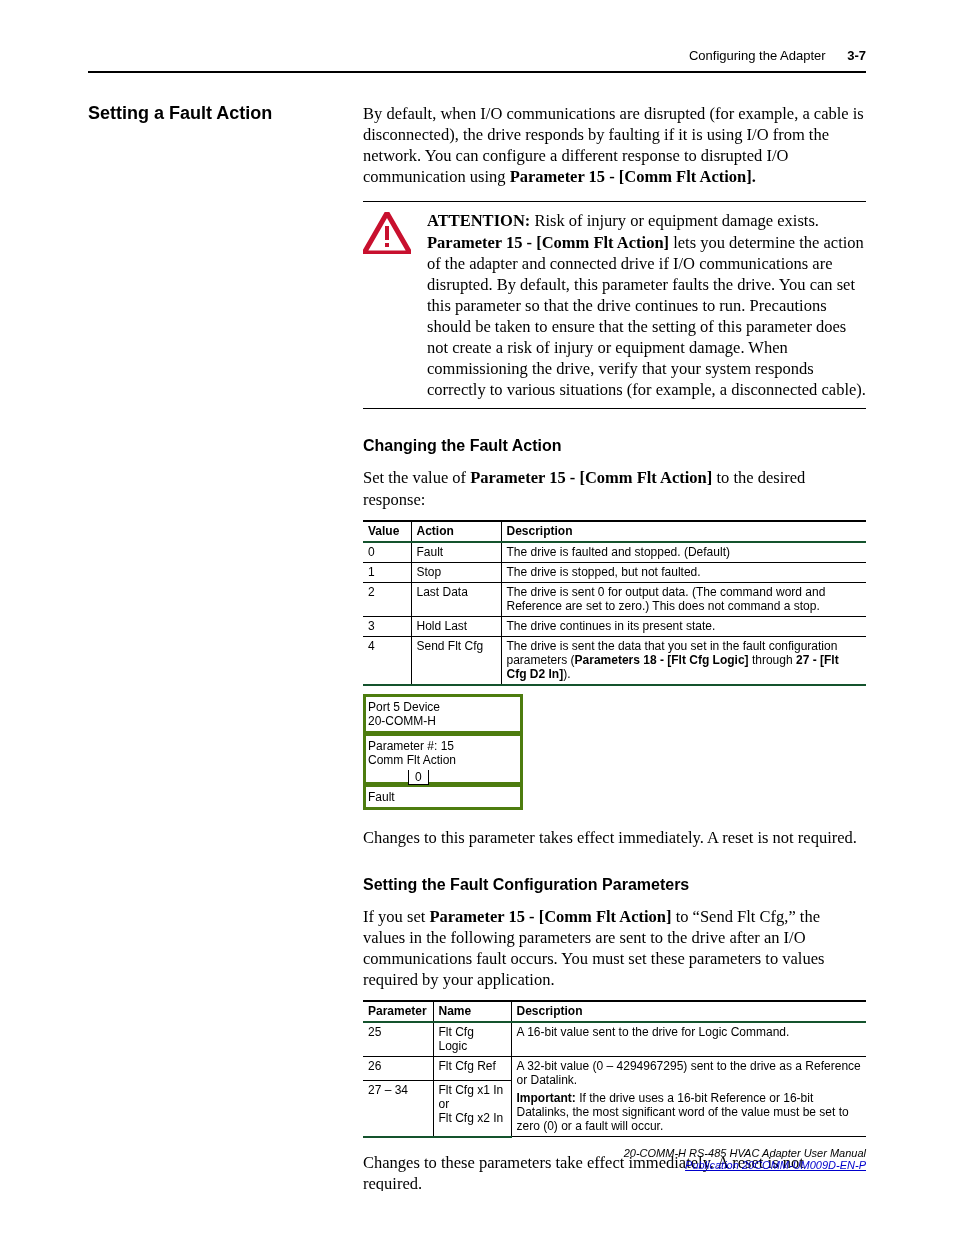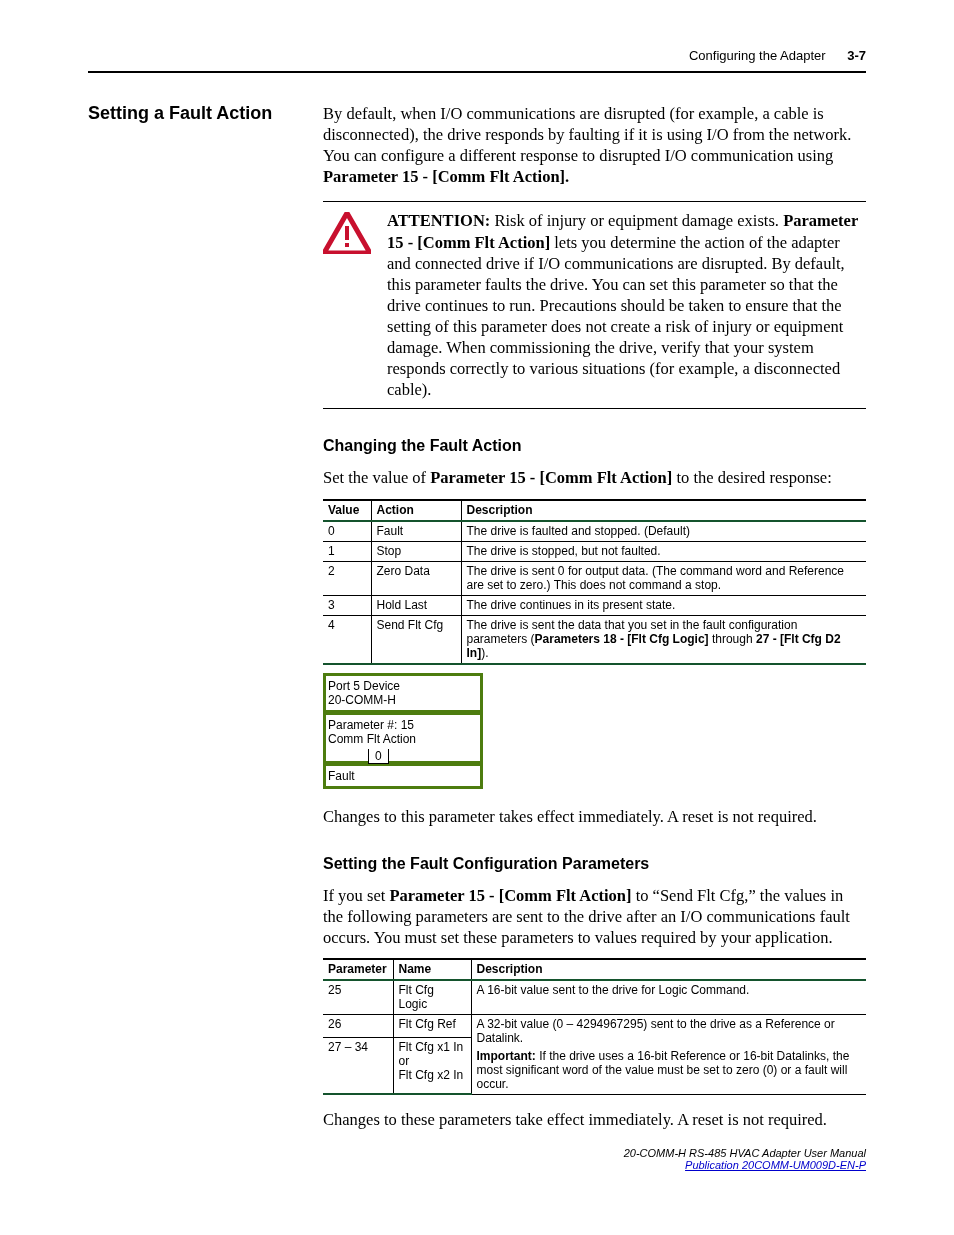--- a/index.html
+++ b/index.html
@@ -23,20 +23,21 @@
     margin-bottom: 8px;
   }
   .header .pgnum { font-weight: bold; margin-left: 18px; }
   .hr-top {
     border: 0;
     border-top: 2px solid #000;
     margin: 0 0 30px 0;
   }
   .content {
     display: flex;
+    gap: 40px;
   }
   .leftcol {
     width: 235px;
     flex: 0 0 235px;
     padding-right: 0;
   }
   .rightcol {
     flex: 1;
   }
   .section-title {
@@ -190,21 +191,21 @@
             <td>Fault</td>
             <td>The drive is faulted and stopped. (Default)</td>
           </tr>
           <tr>
             <td>1</td>
             <td>Stop</td>
             <td>The drive is stopped, but not faulted.</td>
           </tr>
           <tr>
             <td>2</td>
-            <td>Zero Data</td>
+            <td>Last Data</td>
             <td>The drive is sent 0 for output data. (The command word and Reference are set to zero.) This does not command a stop.</td>
           </tr>
           <tr>
             <td>3</td>
             <td>Hold Last</td>
             <td>The drive continues in its present state.</td>
           </tr>
           <tr>
             <td>4</td>
             <td>Send Flt Cfg</td>

